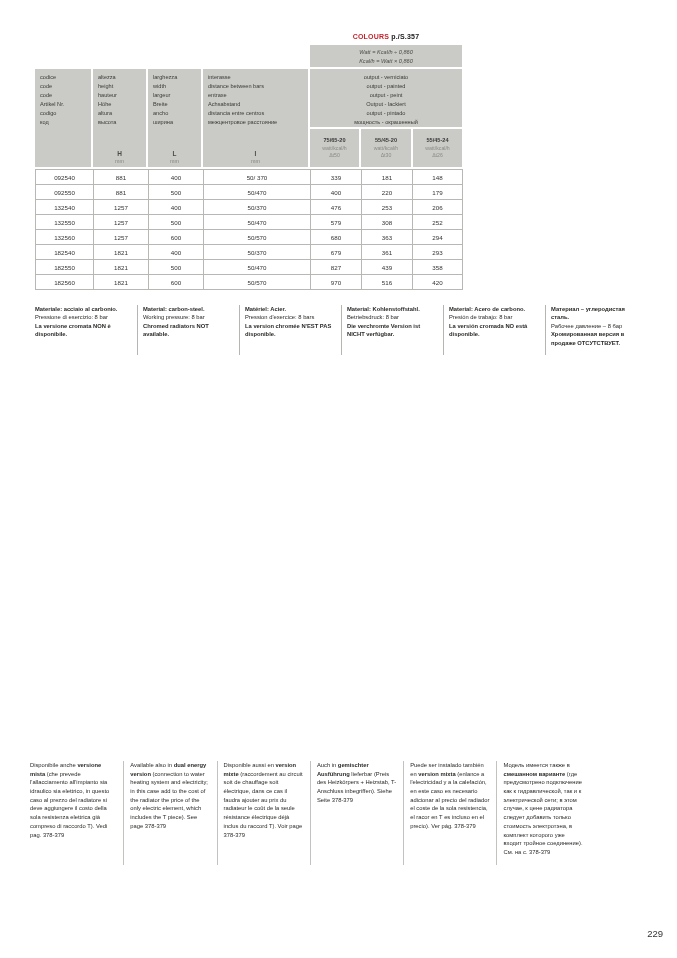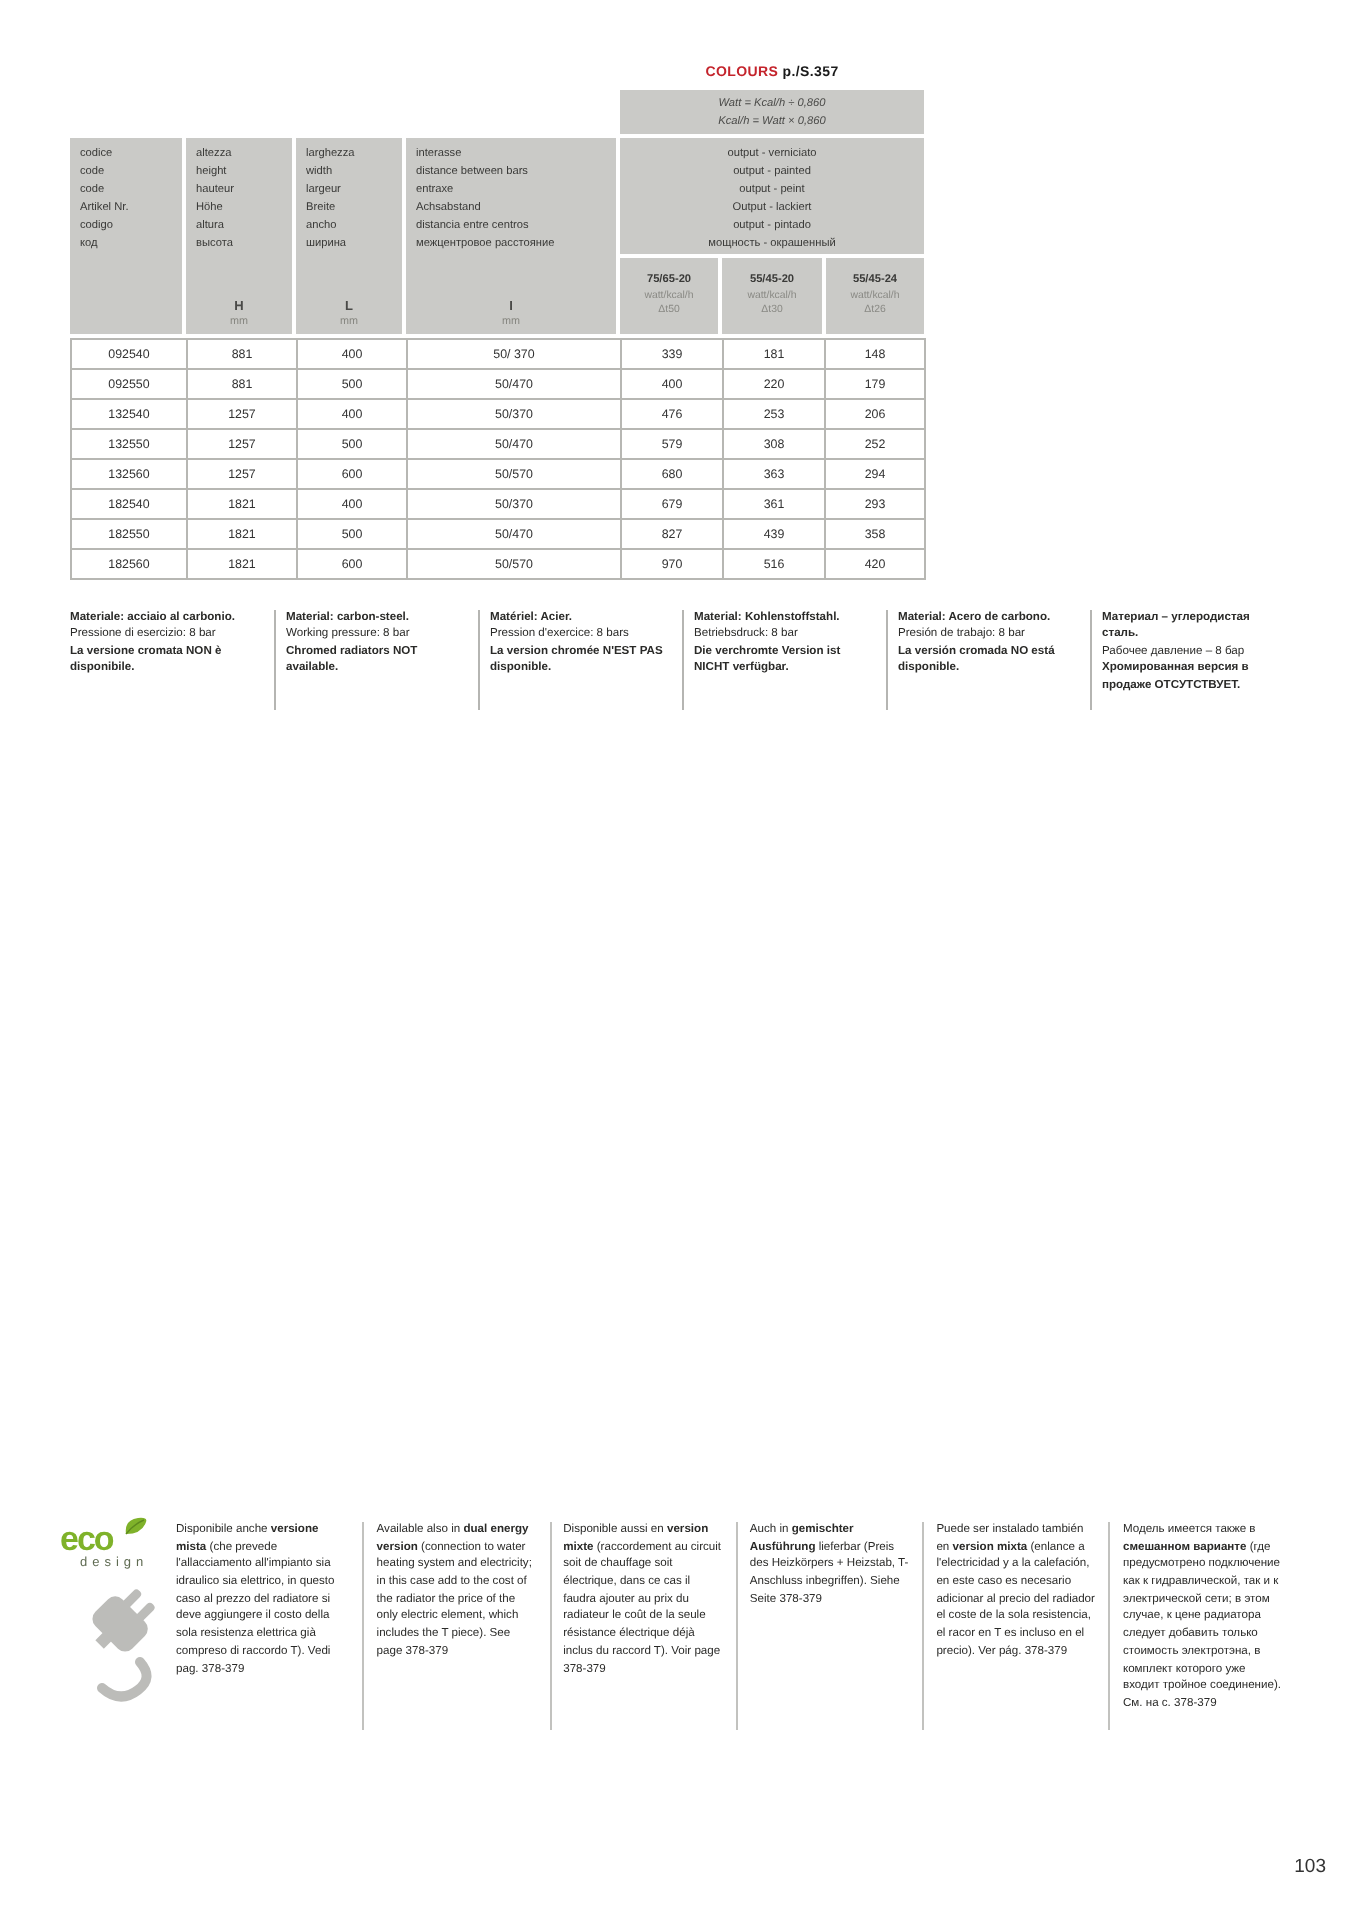--- a/index.html
+++ b/index.html
@@ -247,39 +247,20 @@
       <div class="mat-b">La versión cromada NO está disponible.</div>
     </div>
     <div class="mat-col">
       <div class="mat-b">Материал – углеродистая сталь.</div>
       <div>Рабочее давление – 8 бар</div>
       <div class="mat-b">Хромированная версия в продаже ОТСУТСТВУЕТ.</div>
     </div>
   </div>
 
   <div class="eco-section">
-    <div class="eco-logo-block">
-      <div class="eco-line">
-        <span class="eco-word">eco</span>
-        <svg class="leaf" width="12" height="10" viewBox="0 0 12 10">
-          <path d="M1 9 Q0 2 7 1 Q12 0.5 11 3 Q9 9 1 9 Z" fill="#7fb22a"></path>
-          <path d="M1 9 Q5 4 10 2" stroke="#5d8a1e" stroke-width="0.7" fill="none"></path>
-        </svg>
-      </div>
-      <div class="design-word">design</div>
-      <svg class="plug" width="46" height="58" viewBox="0 0 46 58">
-        <g fill="#bcbcb9" transform="rotate(45 23 20)">
-          <rect x="16" y="0" width="4.5" height="11" rx="2"></rect>
-          <rect x="25.5" y="0" width="4.5" height="11" rx="2"></rect>
-          <rect x="10" y="9" width="26" height="19" rx="5"></rect>
-          <rect x="20" y="26" width="6" height="7"></rect>
-        </g>
-        <path d="M34 38 q7 8 -1 14 q-9 7 -18 -1" stroke="#bcbcb9" stroke-width="5" fill="none" stroke-linecap="round"></path>
-      </svg>
-    </div>
 
     <div class="note-col">
       <span>Disponibile anche </span><span class="note-b">versione mista</span><span> (che prevede l'allacciamento all'impianto sia idraulico sia elettrico, in questo caso al prezzo del radiatore si deve aggiungere il costo della sola resistenza elettrica già compreso di raccordo T). Vedi pag. 378-379</span>
     </div>
     <div class="note-col">
       <span>Available also in </span><span class="note-b">dual energy version</span><span> (connection to water heating system and electricity; in this case add to the cost of the radiator the price of the only electric element, which includes the T piece). See page 378-379</span>
     </div>
     <div class="note-col">
       <span>Disponible aussi en </span><span class="note-b">version mixte</span><span> (raccordement au circuit soit de chauffage soit électrique, dans ce cas il faudra ajouter au prix du radiateur le coût de la seule résistance électrique déjà inclus du raccord T). Voir page 378-379</span>
     </div>
@@ -287,15 +268,15 @@
       <span>Auch in </span><span class="note-b">gemischter Ausführung</span><span> lieferbar (Preis des Heizkörpers + Heizstab, T-Anschluss inbegriffen). Siehe Seite 378-379</span>
     </div>
     <div class="note-col">
       <span>Puede ser instalado también en </span><span class="note-b">version mixta</span><span> (enlance a l'electricidad y a la calefación, en este caso es necesario adicionar al precio del radiador el coste de la sola resistencia, el racor en T es incluso en el precio). Ver pág. 378-379</span>
     </div>
     <div class="note-col">
       <span>Модель имеется также в </span><span class="note-b">смешанном варианте</span><span> (где предусмотрено подключение как к гидравлической, так и к электрической сети; в этом случае, к цене радиатора следует добавить только стоимость электротэна, в комплект которого уже входит тройное соединение). См. на с. 378-379</span>
     </div>
   </div>
 
-  <div class="page-num">103</div>
+  <div class="page-num">229</div>
 
 </div>
 
 </body></html>

